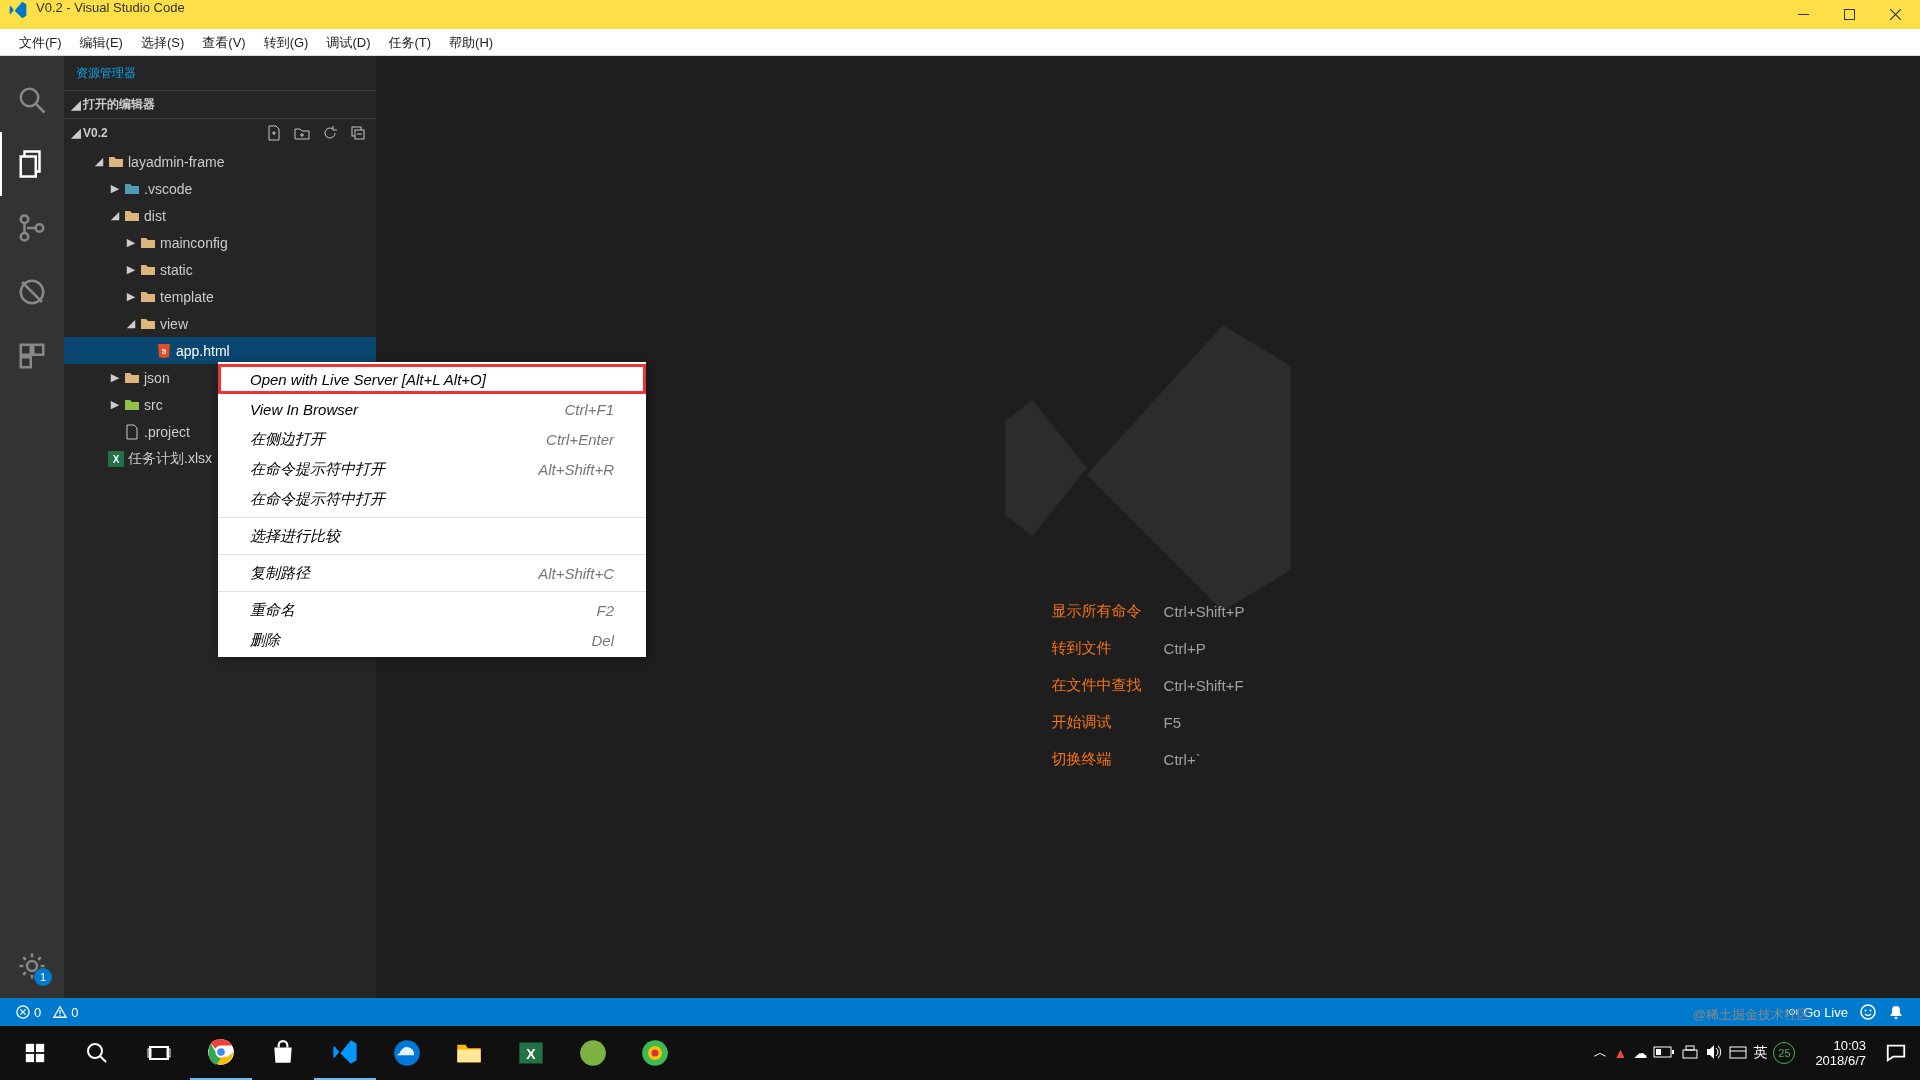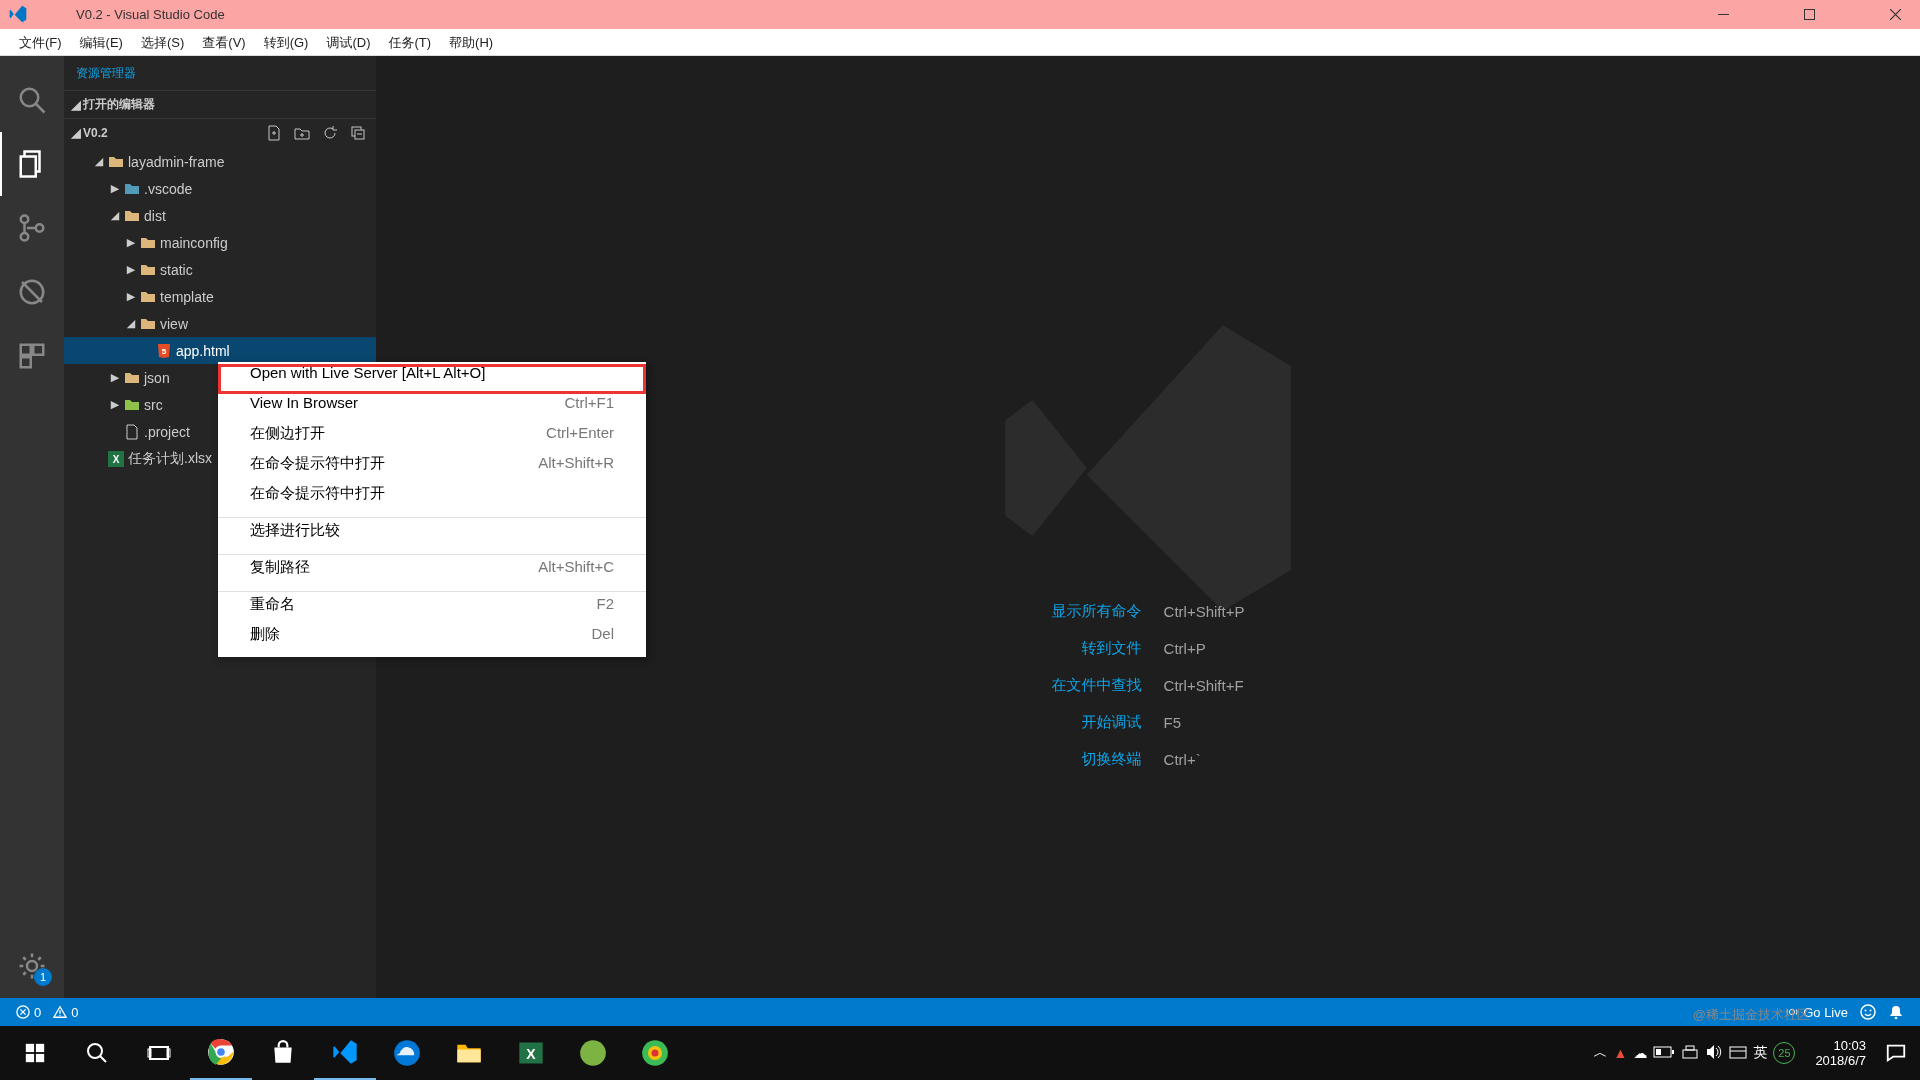--- a/index.html
+++ b/index.html
@@ -1,20 +1,20 @@
 <!DOCTYPE html>
 <html><head>
 <meta charset="utf-8">
 <style>
 * { margin:0; padding:0; box-sizing:border-box; font-family:"Segoe UI","Microsoft YaHei",sans-serif; }
 html,body { width:1920px; height:1080px; overflow:hidden; background:#000; }
 .app { width:1920px; height:1080px; display:flex; flex-direction:column; }
 
 
-.titlebar { height:29px; background:#fca5a5; display:flex; align-items:center; padding:0 2px;gap:40px; }
+.titlebar { height:29px; background:#fde047; display:flex; align-items:flex-start; padding:0 2px; }
 .titlebar .logo { width:22px; height:22px; margin:0 6px; }
 .titlebar .title { font-size:13px; color:#333; flex:0 0 auto; }
 .titlebar .spacer { flex:1; }
 .titlebar .winbtn { width:46px; height:29px; display:flex; align-items:center; justify-content:center; color:#333; }
 
 
 .menubar { height:27px; background:#fff; display:flex; align-items:center; padding:0 10px; border-bottom:1px solid #ddd; }
 .menubar .item { padding:0 9px; font-size:13px; color:#222; height:27px; line-height:27px; }
 
 
@@ -41,26 +41,26 @@
 .tree .twist { width:14px; text-align:center; color:#ccc; font-size:11px; }
 .tree .icon { width:20px; display:flex; align-items:center; justify-content:center; font-size:14px; }
 .tree .label { padding-left:2px; } .ind2 { padding-left:28px; } .ind3 { padding-left:44px; }
 .ind4 { padding-left:60px; } .ind5 { padding-left:76px; }
 
 
 .editor { flex:1; background:#1e1e1e; position:relative; display:flex; align-items:center; justify-content:center; }
 .watermark { position:absolute; top:44%; left:50%; transform:translate(-50%,-50%); opacity:.06; }
 .watermark svg { width:340px; height:340px; }
 .shortcuts { position:absolute; top:58%; left:50%; transform:translate(-50%,0); display:grid; grid-template-columns:auto auto; column-gap:22px; row-gap:18px; align-items:center; }
-.shortcuts .desc { text-align:right; color:#0ea5e9; font-size:15px; }
+.shortcuts .desc { color:#f97316; font-size:15px; }
 .shortcuts .key { text-align:left; color:#a0a0a0; font-size:15px; }
 
 
 .ctx { position:absolute; left:218px; top:362px; width:428px; background:#fff; color:#000; box-shadow:2px 2px 8px rgba(0,0,0,.4); z-index:50; padding:2px 0; font-size:15px; }
-.ctx .mi { height:30px; display:flex; padding:0 32px; position:relative; }
+.ctx .mi { height:30px; display:flex; align-items:center; padding:0 32px; position:relative;font-style:italic; }
 .ctx .mi .sc { margin-left:auto; color:#777; }
 .ctx .sep { height:1px; background:#e0e0e0; margin:3px 0; }
 .ctx .mi.hl { outline:3px solid #e33; outline-offset:-3px; }
 .ctx .mi.hl .mlabel { }
 
 
 .statusbar { height:28px; background:#007acc; color:#fff; display:flex; align-items:center; font-size:13px; padding:0 10px; }
 .statusbar .sb-item { display:flex; align-items:center; gap:4px; padding:0 6px; height:28px; }
 .statusbar .spacer { flex:1; }
 

